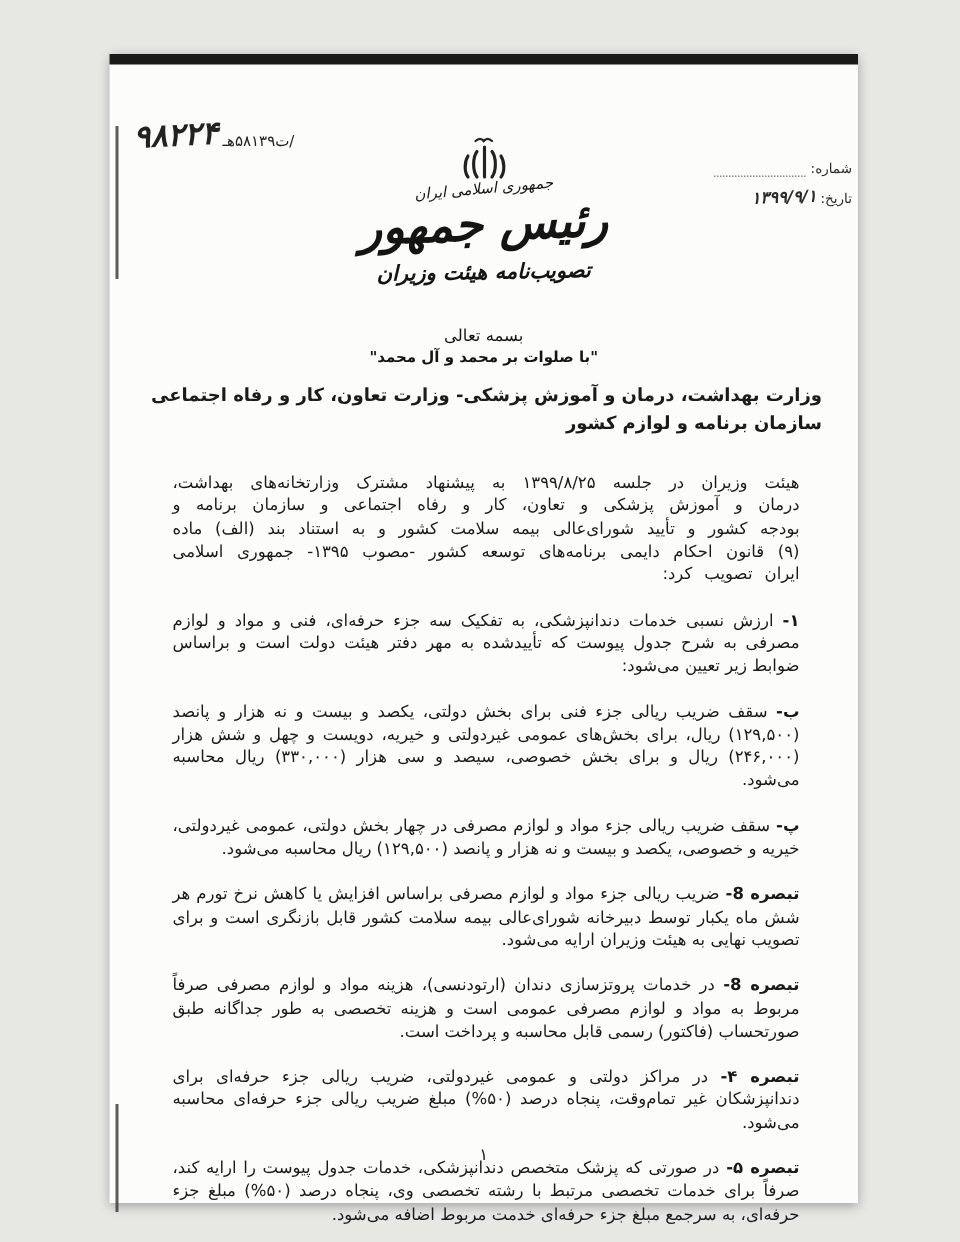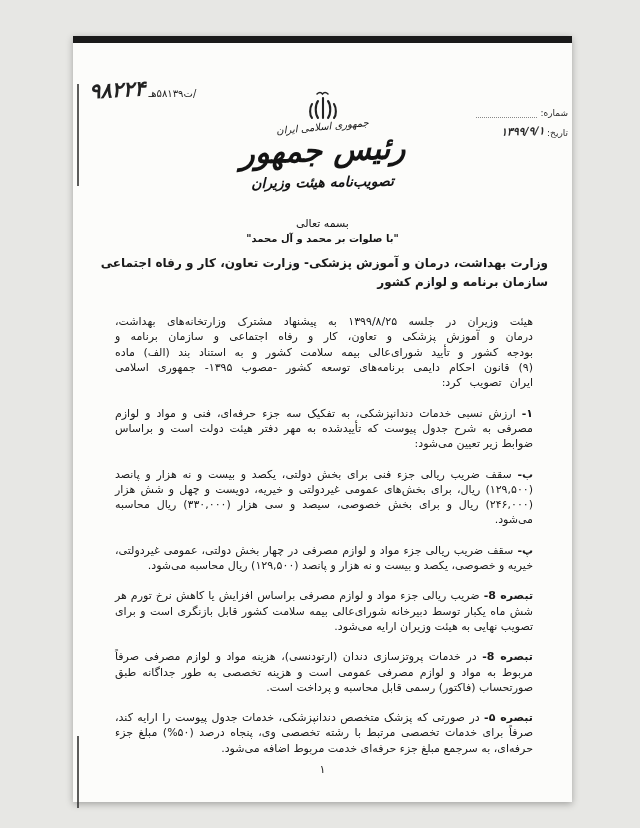--- a/index.html
+++ b/index.html
@@ -127,18 +127,19 @@
     <div>سازمان برنامه و لوازم کشور</div>
   </div>
 
   <div class="bodytext">
     <p class="p-first"><b class="lead"></b> <span>هیئت وزیران در جلسه ۱۳۹۹/۸/۲۵ به پیشنهاد مشترک وزارتخانه‌های بهداشت، درمان و آموزش پزشکی و تعاون، کار و رفاه اجتماعی و سازمان برنامه و بودجه کشور و تأیید شورای‌عالی بیمه سلامت کشور و به استناد بند (الف) ماده (۹) قانون احکام دایمی برنامه‌های توسعه کشور -مصوب ۱۳۹۵- جمهوری اسلامی ایران تصویب کرد:</span></p>
     <p><b class="lead">۱-</b> <span>ارزش نسبی خدمات دندانپزشکی، به تفکیک سه جزء حرفه‌ای، فنی و مواد و لوازم مصرفی به شرح جدول پیوست که تأییدشده به مهر دفتر هیئت دولت است و براساس ضوابط زیر تعیین می‌شود:</span></p>
     <p><b class="lead">ب-</b> <span>سقف ضریب ریالی جزء فنی برای بخش دولتی، یکصد و بیست و نه هزار و پانصد (۱۲۹,۵۰۰) ریال، برای بخش‌های عمومی غیردولتی و خیریه، دویست و چهل و شش هزار (۲۴۶,۰۰۰) ریال و برای بخش خصوصی، سیصد و سی هزار (۳۳۰,۰۰۰) ریال محاسبه می‌شود.</span></p>
     <p><b class="lead">پ-</b> <span>سقف ضریب ریالی جزء مواد و لوازم مصرفی در چهار بخش دولتی، عمومی غیردولتی، خیریه و خصوصی، یکصد و بیست و نه هزار و پانصد (۱۲۹,۵۰۰) ریال محاسبه می‌شود.</span></p>
     <p><b class="lead">تبصره 8-</b> <span>ضریب ریالی جزء مواد و لوازم مصرفی براساس افزایش یا کاهش نرخ تورم هر شش ماه یکبار توسط دبیرخانه شورای‌عالی بیمه سلامت کشور قابل بازنگری است و برای تصویب نهایی به هیئت وزیران ارایه می‌شود.</span></p>
     <p><b class="lead">تبصره 8-</b> <span>در خدمات پروتزسازی دندان (ارتودنسی)، هزینه مواد و لوازم مصرفی صرفاً مربوط به مواد و لوازم مصرفی عمومی است و هزینه تخصصی به طور جداگانه طبق صورتحساب (فاکتور) رسمی قابل محاسبه و پرداخت است.</span></p>
+    <p><b class="lead">تبصره ۴-</b> <span>در مراکز دولتی و عمومی غیردولتی، ضریب ریالی جزء حرفه‌ای برای دندانپزشکان غیر تمام‌وقت، پنجاه درصد (۵۰%) مبلغ ضریب ریالی جزء حرفه‌ای محاسبه می‌شود.</span></p>
     <p><b class="lead">تبصره ۵-</b> <span>در صورتی که پزشک متخصص دندانپزشکی، خدمات جدول پیوست را ارایه کند، صرفاً برای خدمات تخصصی مرتبط با رشته تخصصی وی، پنجاه درصد (۵۰%) مبلغ جزء حرفه‌ای، به سرجمع مبلغ جزء حرفه‌ای خدمت مربوط اضافه می‌شود.</span></p>
   </div>
 
   <div class="pagenum">۱</div>
 
 </div>
 
 </body></html>

